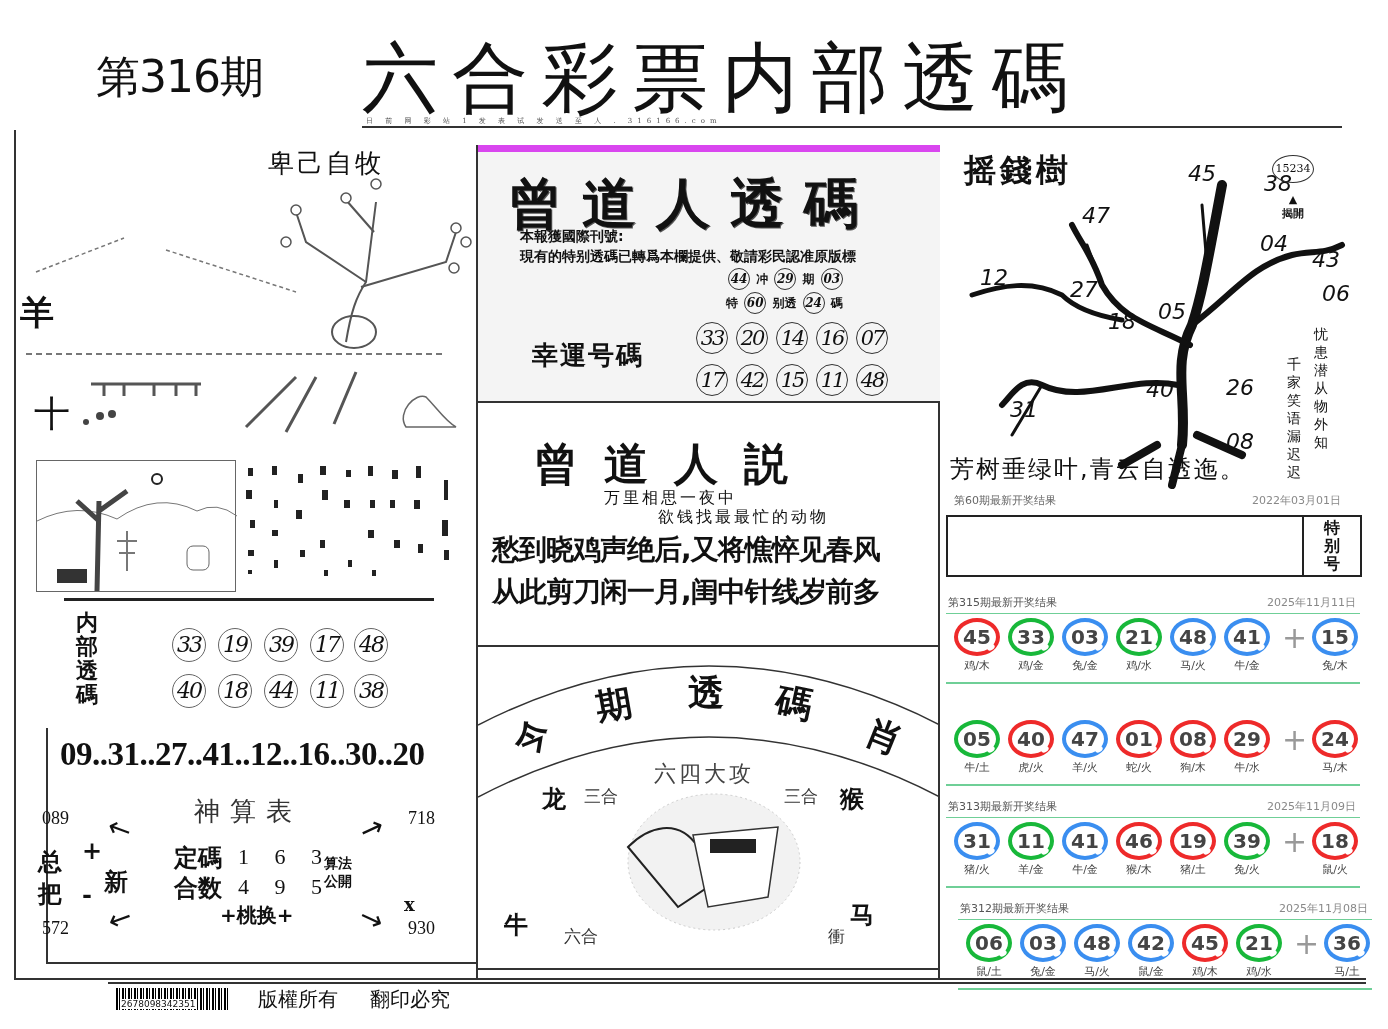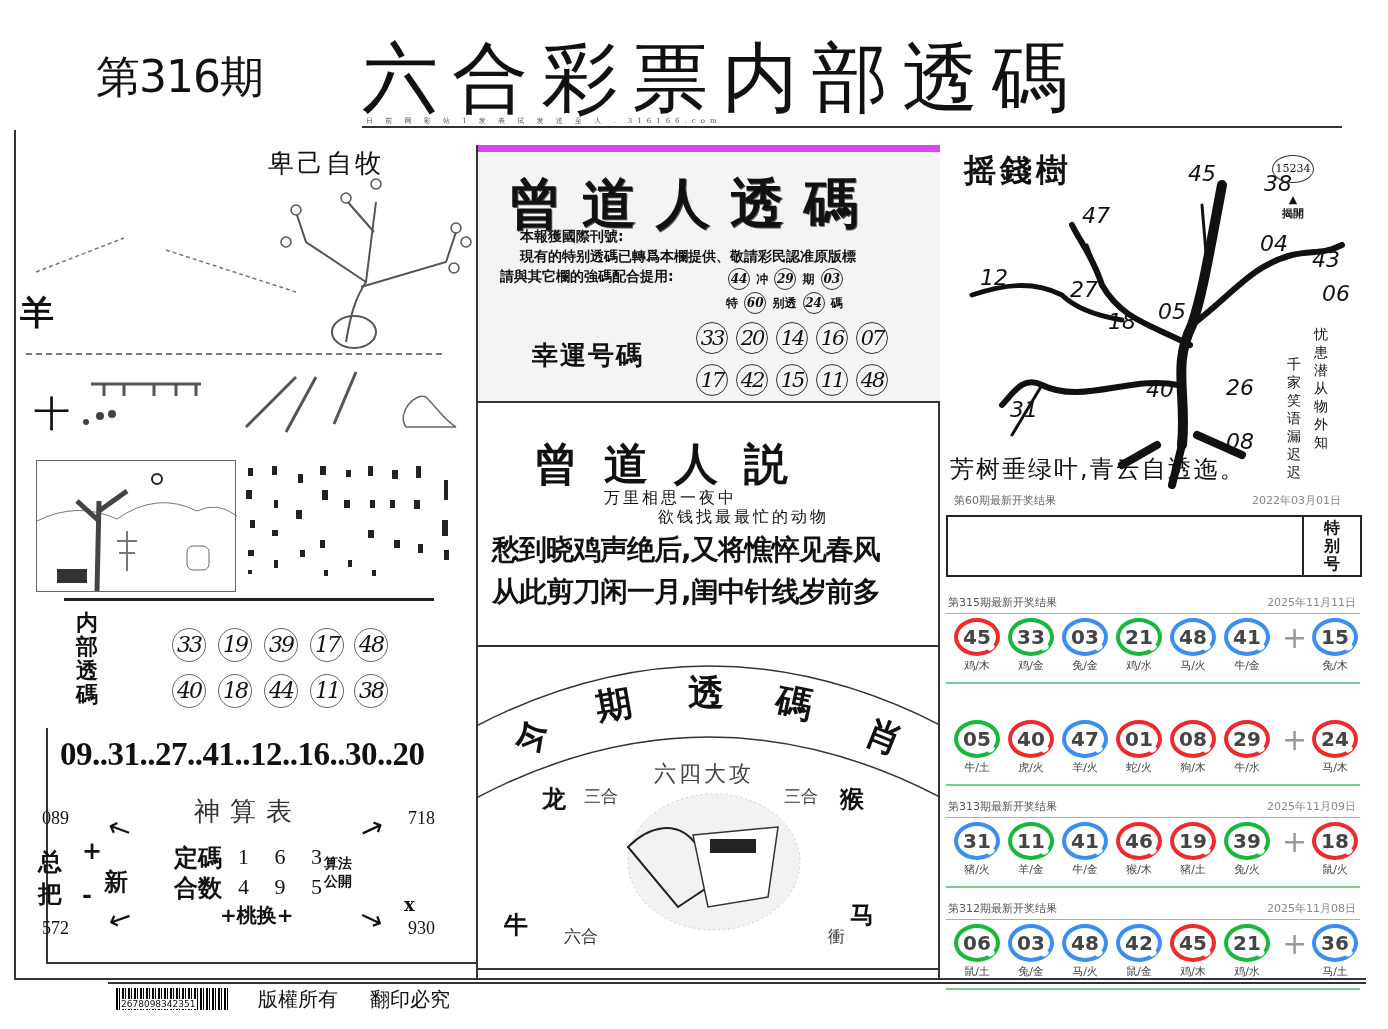--- a/index.html
+++ b/index.html
@@ -232,21 +232,20 @@
   <div id="algo-label" class="abs">算法公開</div>
   <div class="row-label" style="left:204px;top:770px;font-size:20px">+桃换+</div>
 </div>
 
 <div id="mid-col" class="abs">
   <div id="zdr-box" class="abs">
     <div id="zdr-title" class="abs">曾道人透碼</div>
     <div id="zdr-notice" class="abs">
       <div style="padding-left:20px">本報獲國際刊號:</div>
       <div style="padding-left:20px">現有的特别透碼已轉爲本欄提供、敬請彩民認准原版標</div>
-      <div>請與其它欄的強碼配合提用:</div>
     </div>
     <div id="special-codes" class="abs">
       <div style="margin-bottom:2px">
         <span class="sball">44</span>
         <span>冲</span>
         <span class="sball">29</span>
         <span>期</span>
         <span class="sball">03</span>
       </div>
       <div>
@@ -405,21 +404,21 @@
       <div class="lzod" style="left: 170px;">猴/木</div>
       <div class="lball" style="left: 224px; border-color: rgb(238, 42, 42);">19</div>
       <div class="lzod" style="left: 224px;">猪/土</div>
       <div class="lball" style="left: 278px; border-color: rgb(24, 184, 58);">39</div>
       <div class="lzod" style="left: 278px;">兔/火</div>
       <div class="plus">+</div>
       <div class="lball" style="left: 366px; border-color: rgb(238, 42, 42);">18</div>
       <div class="lzod" style="left: 366px;">鼠/火</div>
       <div class="draw-bottom"></div>
     </div>
-    <div class="draw" style="top: 898px;">
+    <div class="draw" style="top: 898px; margin-left: 12px;">
       <div class="draw-head">
         <span class="draw-title">第312期最新开奖结果</span>
         <span class="draw-date">2025年11月08日</span>
       </div>
       <div class="lball" style="left: 8px; border-color: rgb(24, 184, 58);">06</div>
       <div class="lzod" style="left: 8px;">鼠/土</div>
       <div class="lball" style="left: 62px; border-color: rgb(58, 142, 240);">03</div>
       <div class="lzod" style="left: 62px;">兔/金</div>
       <div class="lball" style="left: 116px; border-color: rgb(58, 142, 240);">48</div>
       <div class="lzod" style="left: 116px;">马/火</div>

